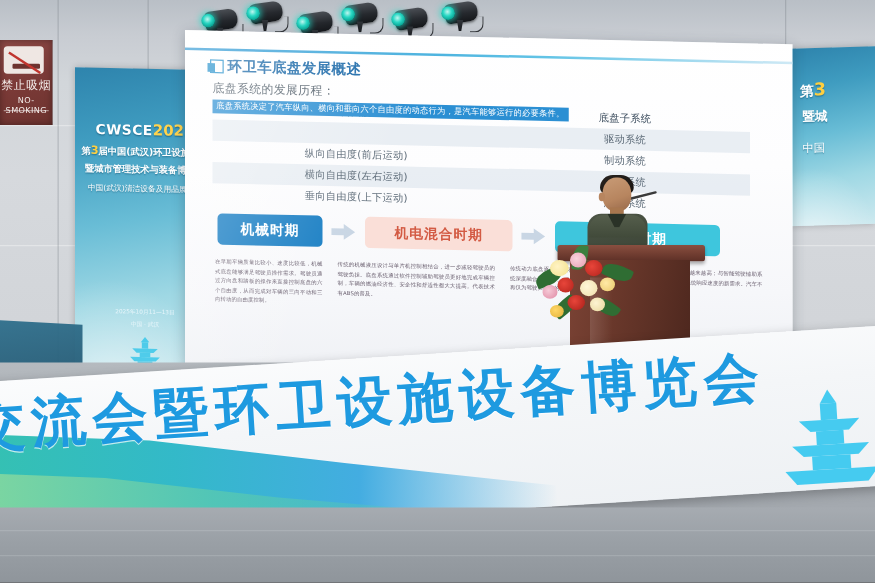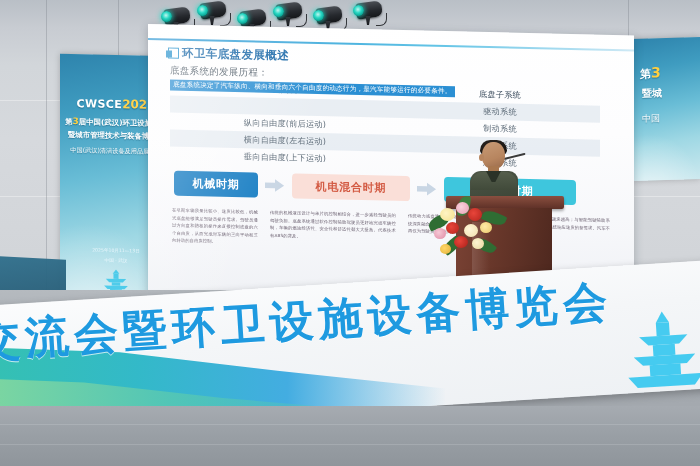--- a/index.html
+++ b/index.html
@@ -231,20 +231,29 @@
         <span class="yoke"></span>
     </div>
     <div class="lamp" style="left:352px;top:0px;">
       <span class="cable"></span>
         <span class="body"></span>
         <span class="lens"></span>
         <span class="yoke"></span>
     </div>
   </div>
 
+  <div class="nosmoke">
+    <div class="glyph">
+      <div class="cig"></div>
+        <div class="slash"></div>
+    </div>
+    <div class="cn">禁止吸烟</div>
+    <div class="rule"></div>
+    <div class="en">NO-SMOKING</div>
+  </div>
 
   <div class="banner banner-l">
     <div class="bn-wave"></div>
     <div class="bn-logo" style="top:42px;">
       <span>CWSCE</span><span class="yr">2025</span>
     </div>
     <div class="bn-l1" style="top:62px;">
       <span>第</span><span class="bn-ord">3</span><span>届中国(武汉)环卫设施设备</span>
     </div>
     <div class="bn-l2" style="top:76px;">暨城市管理技术与装备博览会</div>

